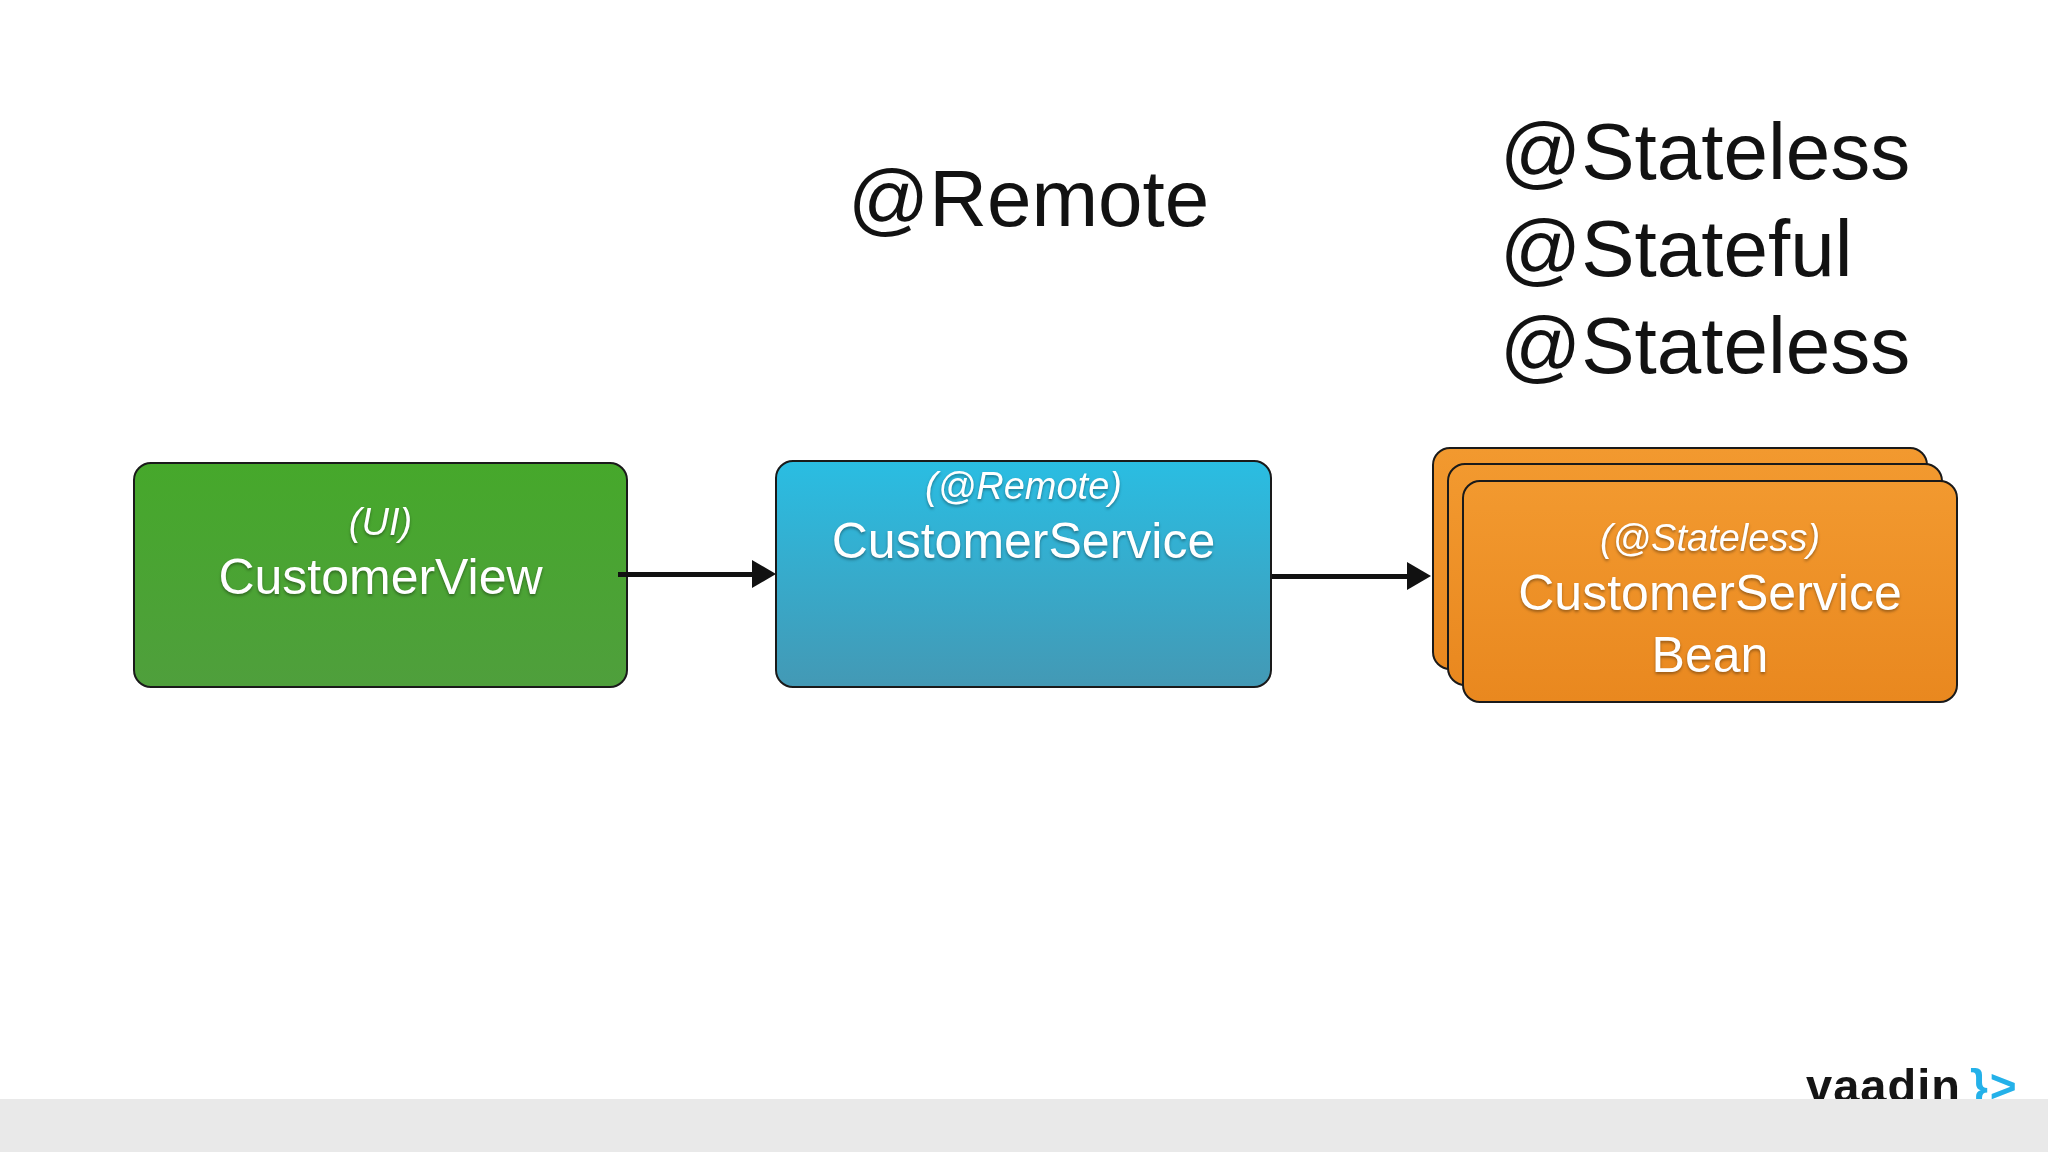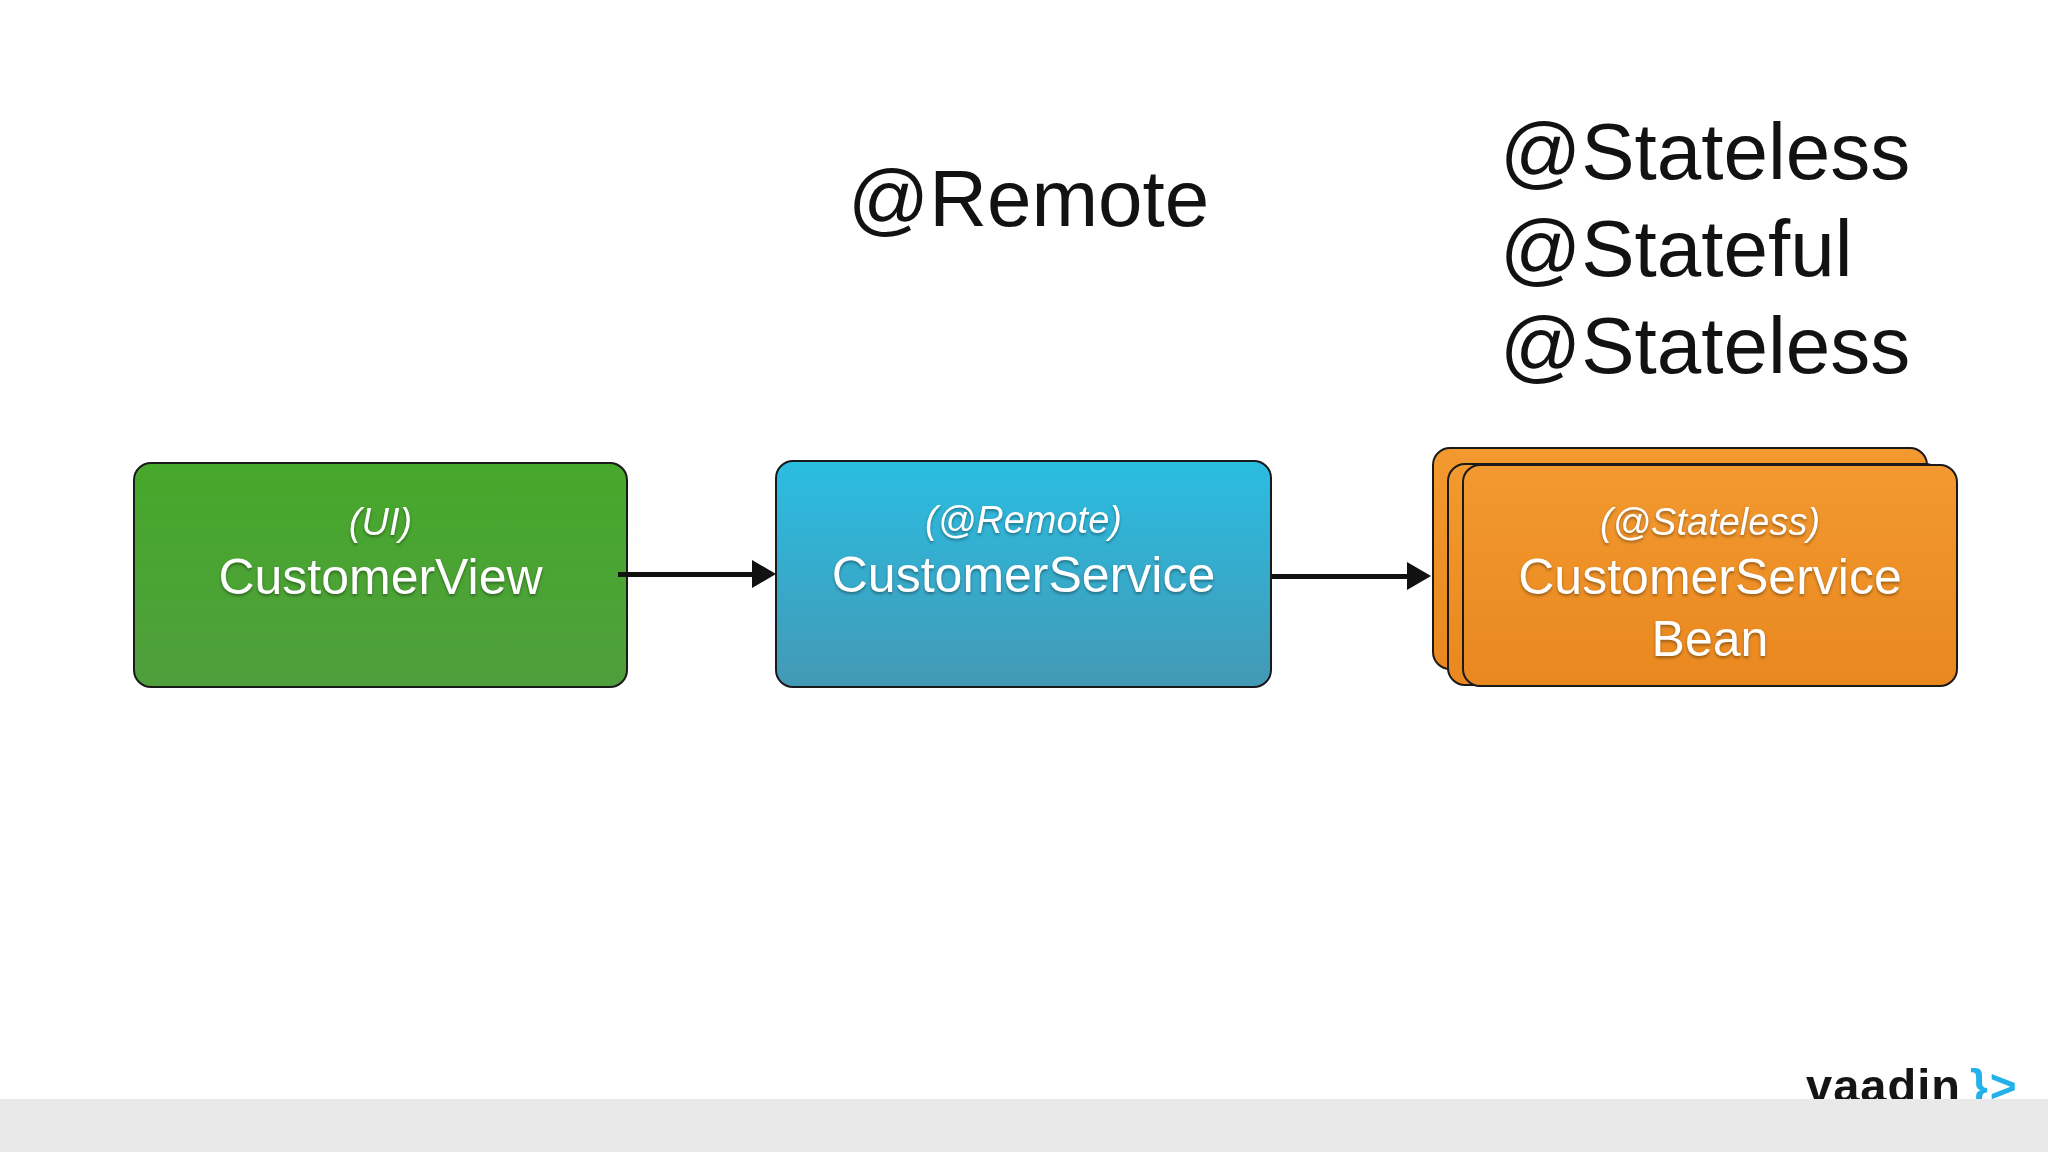--- a/index.html
+++ b/index.html
@@ -35,21 +35,20 @@
     align-items: center;
     text-align: center;
     color: #ffffff;
   }
   .node-view {
     left: 123px; top: 462px; width: 495px; height: 226px;
     padding-top: 34px;
   }
   .node-service {
     left: 775px; top: 460px; width: 497px; height: 228px;
-    padding-top: 34px;
   }
   .node-qualifier {
     font-size: 38px;
     line-height: 48px;
     font-style: italic;
     text-shadow: 0 2px 3px rgba(0,0,0,0.35);
   }
   .node-label {
     font-size: 50px;
     line-height: 62px;
@@ -59,21 +58,21 @@
   
   .bean-card {
     position: absolute;
     width: 496px; height: 223px;
     border: 2px solid #1a1a1a;
     border-radius: 18px;
   }
   .bean-back   { left: 1432px; top: 447px; }
   .bean-middle { left: 1447px; top: 463px; }
   .bean-front  {
-    left: 1462px; top: 464px;
+    left: 1462px; top: 480px;
     display: flex;
     flex-direction: column;
     align-items: center;
     text-align: center;
     color: #ffffff;
     padding: 32px 24px 0 24px;
   }
 
   
   .arrow { position: absolute; height: 28px; }

